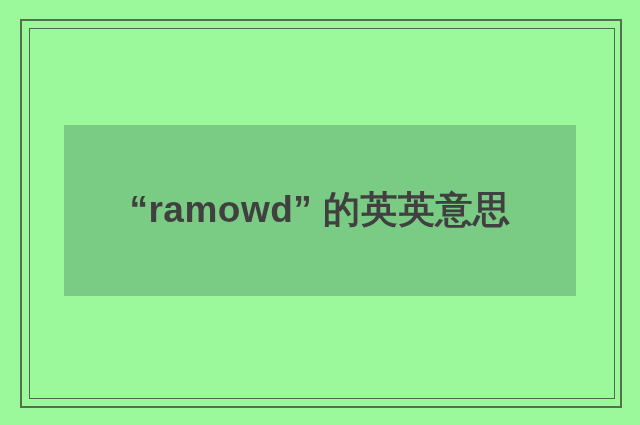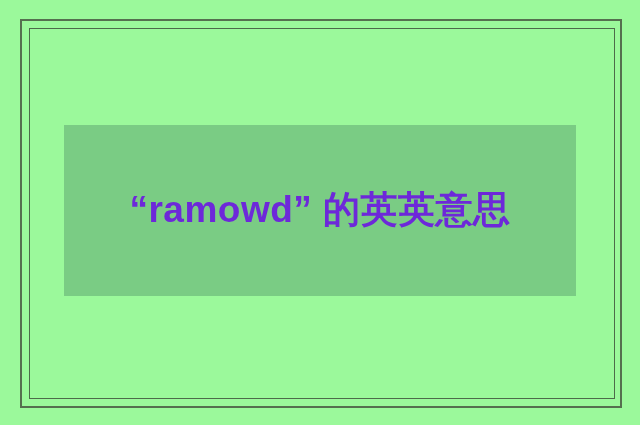--- a/index.html
+++ b/index.html
@@ -62,21 +62,21 @@
     align-items: center;
     justify-content: center;
   }
 
   .panel-title {
     width: 100%;
     margin: 0;
     padding: 0 14px;
     box-sizing: border-box;
 
-    color: #6d28d9;
+    color: #404040;
     font-family: "Liberation Sans", "DejaVu Sans", sans-serif;
     font-size: 37px;
     font-weight: bold;
     line-height: 1.42;
     text-align: center;
     letter-spacing: 0.5px;
     word-break: break-word;
   }
 </style>
 </head>

